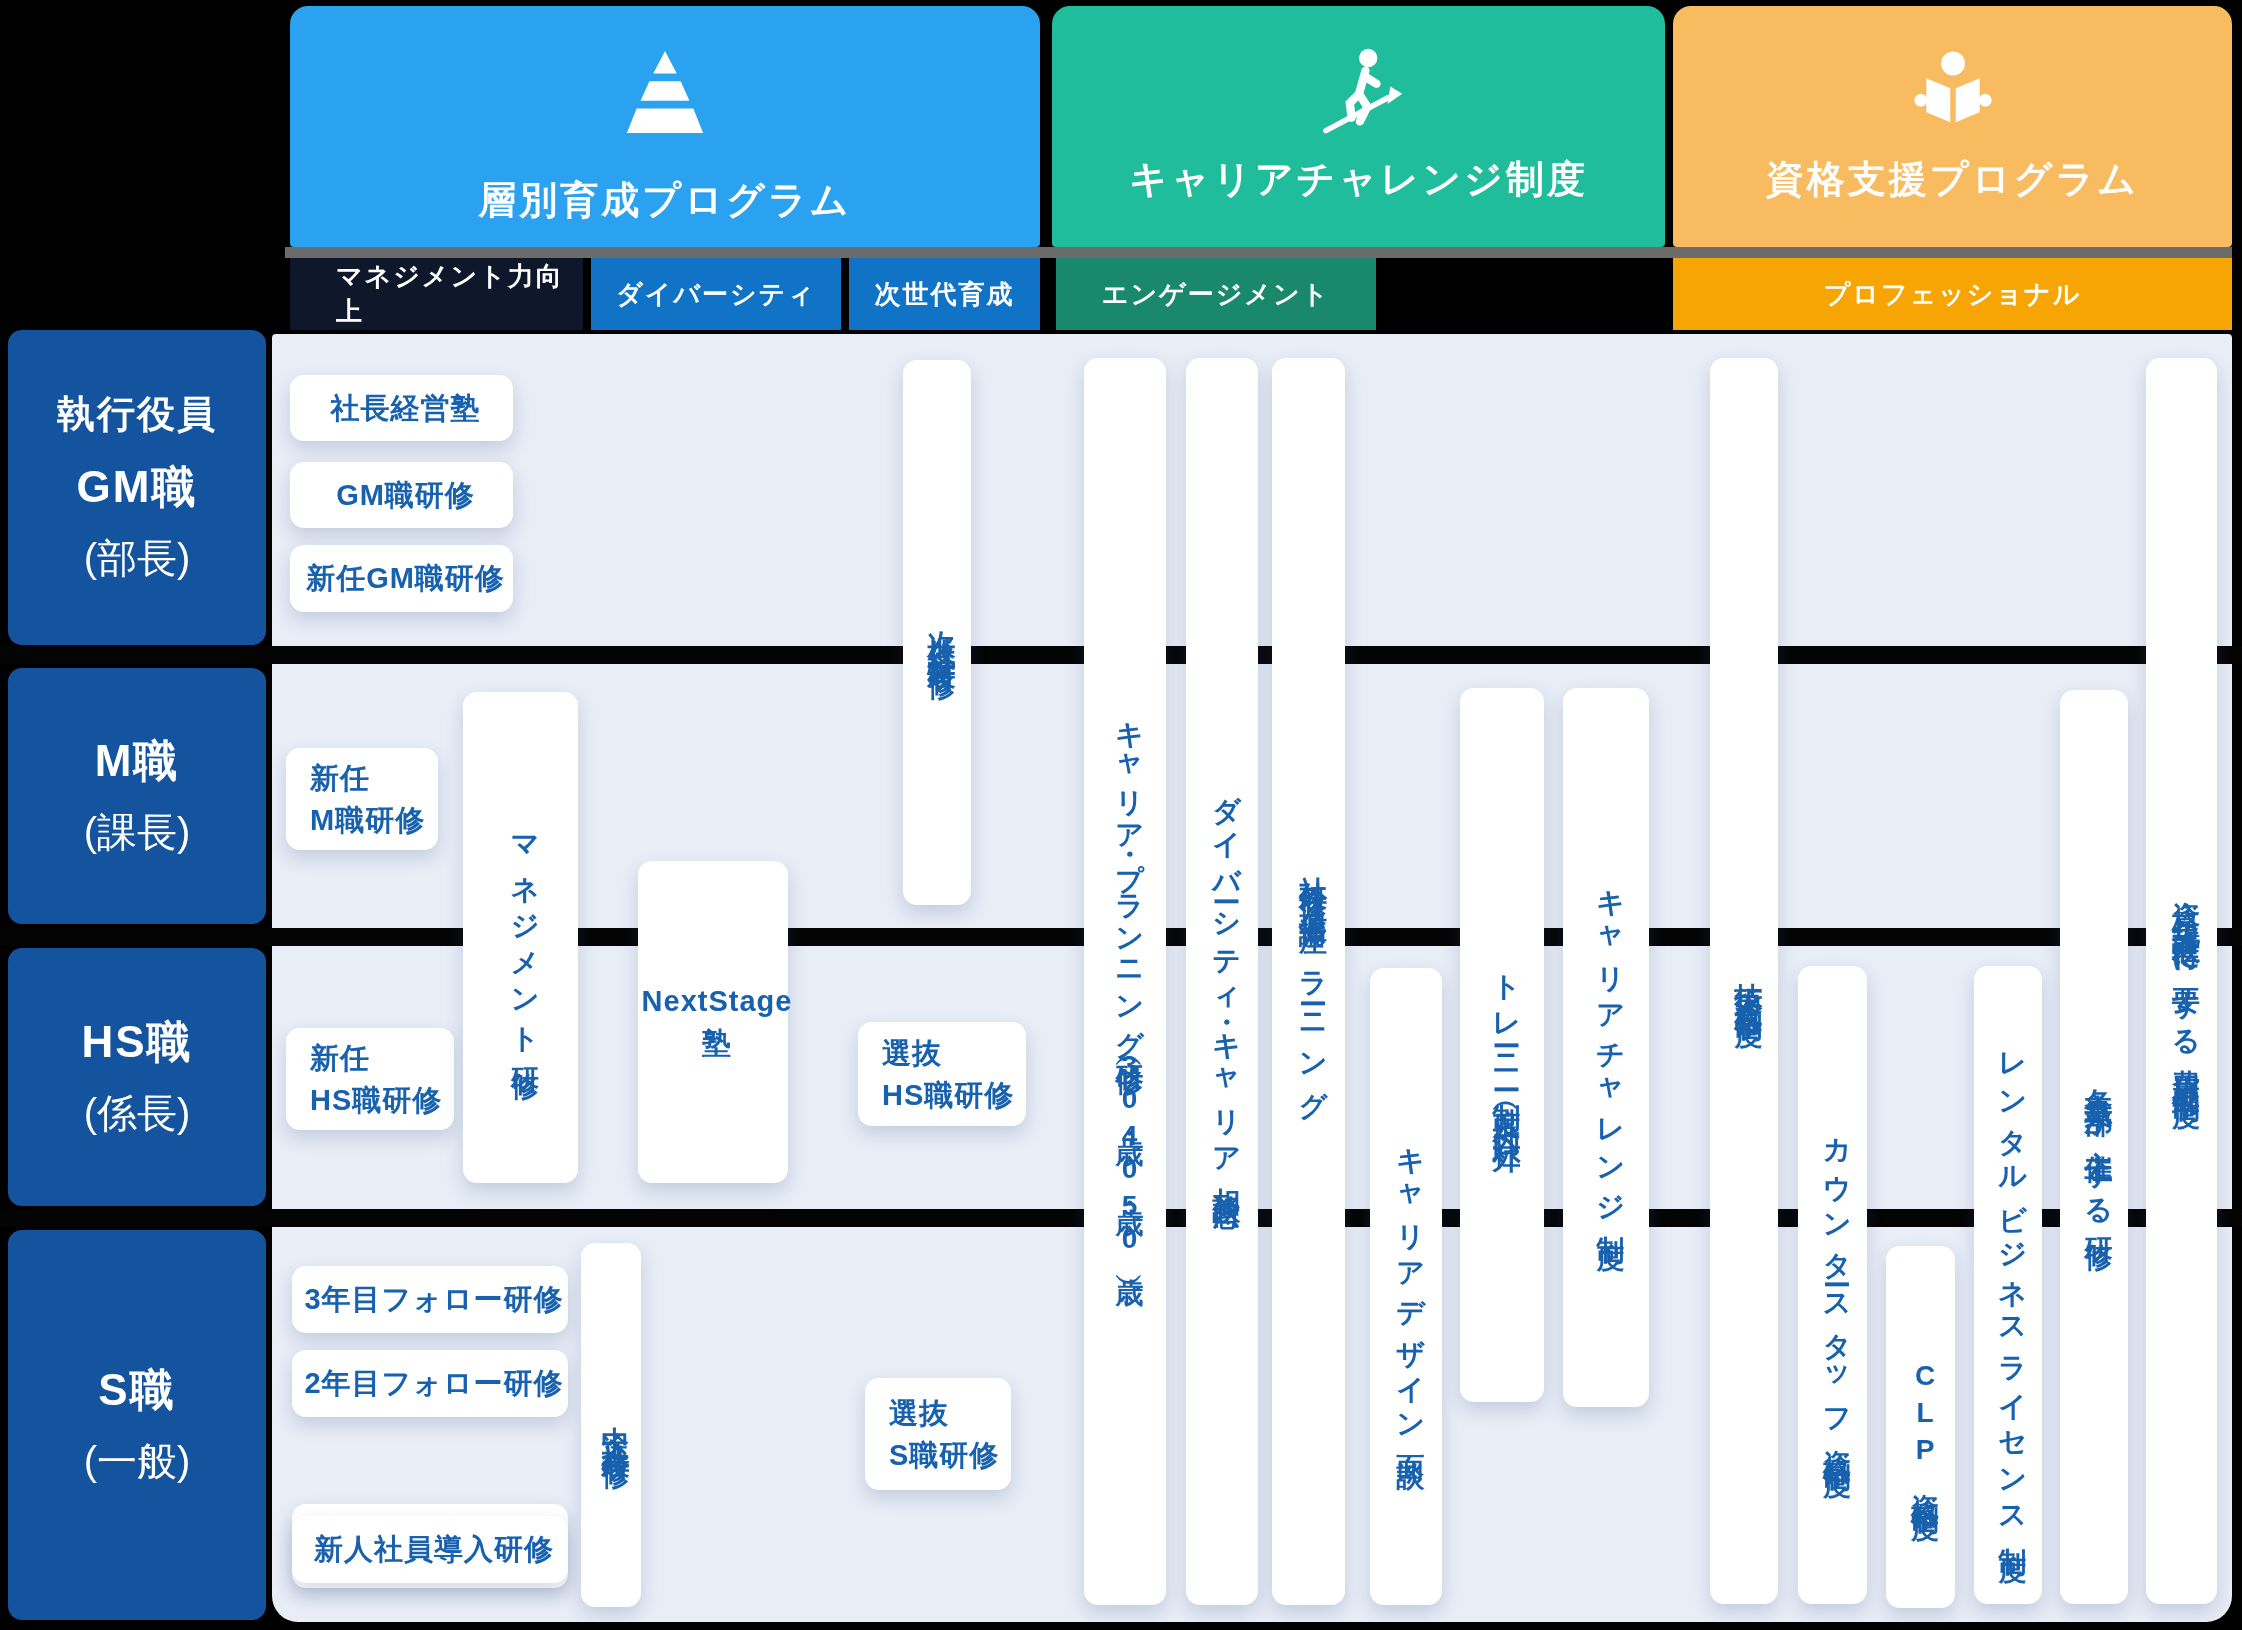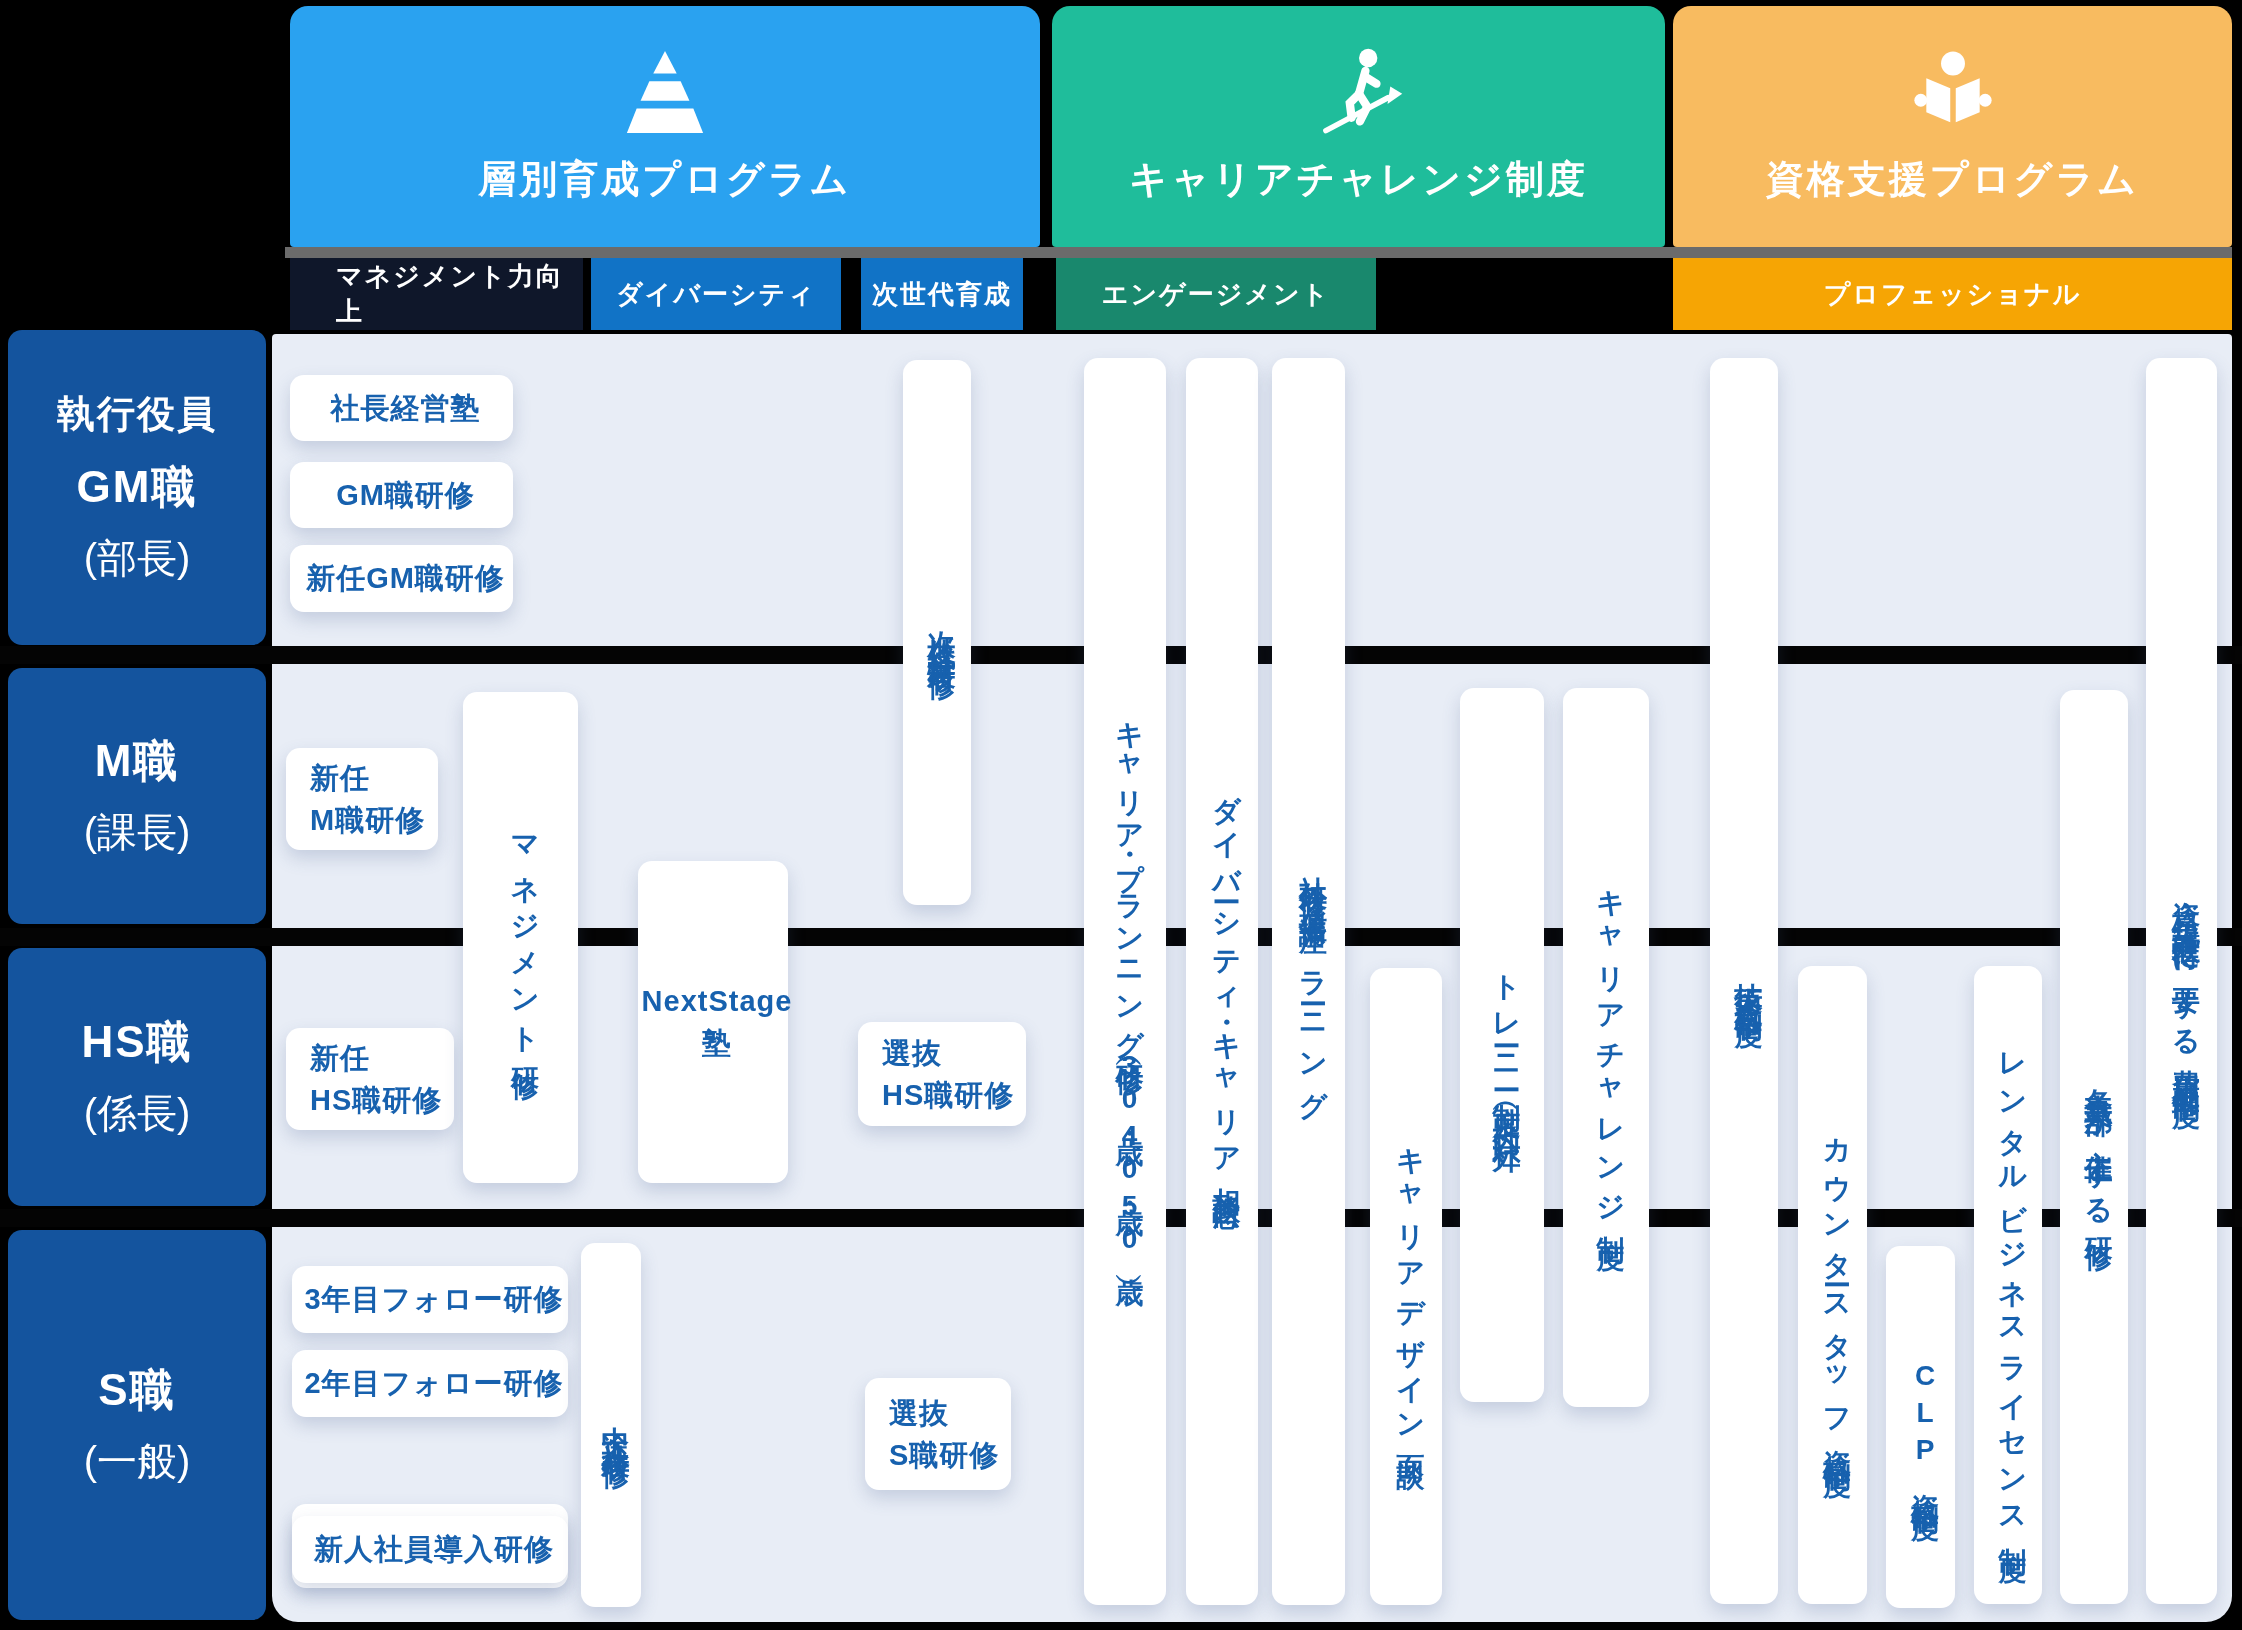--- a/index.html
+++ b/index.html
@@ -55,21 +55,21 @@
 <div class="stage">
 
   <div class="panel"></div>
 
   <div class="divider" style="top:646px"></div>
   <div class="divider" style="top:928px"></div>
   <div class="divider" style="top:1209px"></div>
 
   <div class="graystrip"></div>
 
-  <div class="hdr" style="left: 290px; width: 750px; background: rgb(42, 162, 240);">
+  <div class="hdr" style="left: 290px; width: 750px; background: rgb(42, 162, 240); gap: 21px;">
     <span class="icon">
       <svg viewBox="0 0 100 88" width="98" height="86">
         <g fill="#ffffff">
           <polygon points="50,2 62,25 38,25"></polygon>
           <polygon points="34,33 66,33 75,53 25,53"></polygon>
           <polygon points="21,61 79,61 89,86 11,86"></polygon>
         </g>
       </svg>
     </span>
     <span class="ttl">層別育成プログラム</span>
@@ -104,21 +104,21 @@
     </span>
     <span class="ttl">資格支援プログラム</span>
   </div>
 
   <div class="sub" style="left: 290px; width: 247px; background: #0f172a; padding-left: 46px;">
     <span>マネジメント力向上</span>
   </div>
   <div class="sub" style="left: 591px; width: 250px; background: rgb(17, 115, 198);">
     <span>ダイバーシティ</span>
   </div>
-  <div class="sub" style="left: 849px; width: 162px; background: rgb(17, 115, 198); margin-left: 12px;">
+  <div class="sub" style="left: 849px; width: 191px; background: rgb(17, 115, 198);">
     <span>次世代育成</span>
   </div>
   <div class="sub" style="left: 1056px; width: 320px; background: rgb(25, 136, 109);">
     <span>エンゲージメント</span>
   </div>
   <div class="sub" style="left: 1673px; width: 559px; background: rgb(246, 165, 4);">
     <span>プロフェッショナル</span>
   </div>
 
   <div class="lvl" style="top:330px;height:315px">

